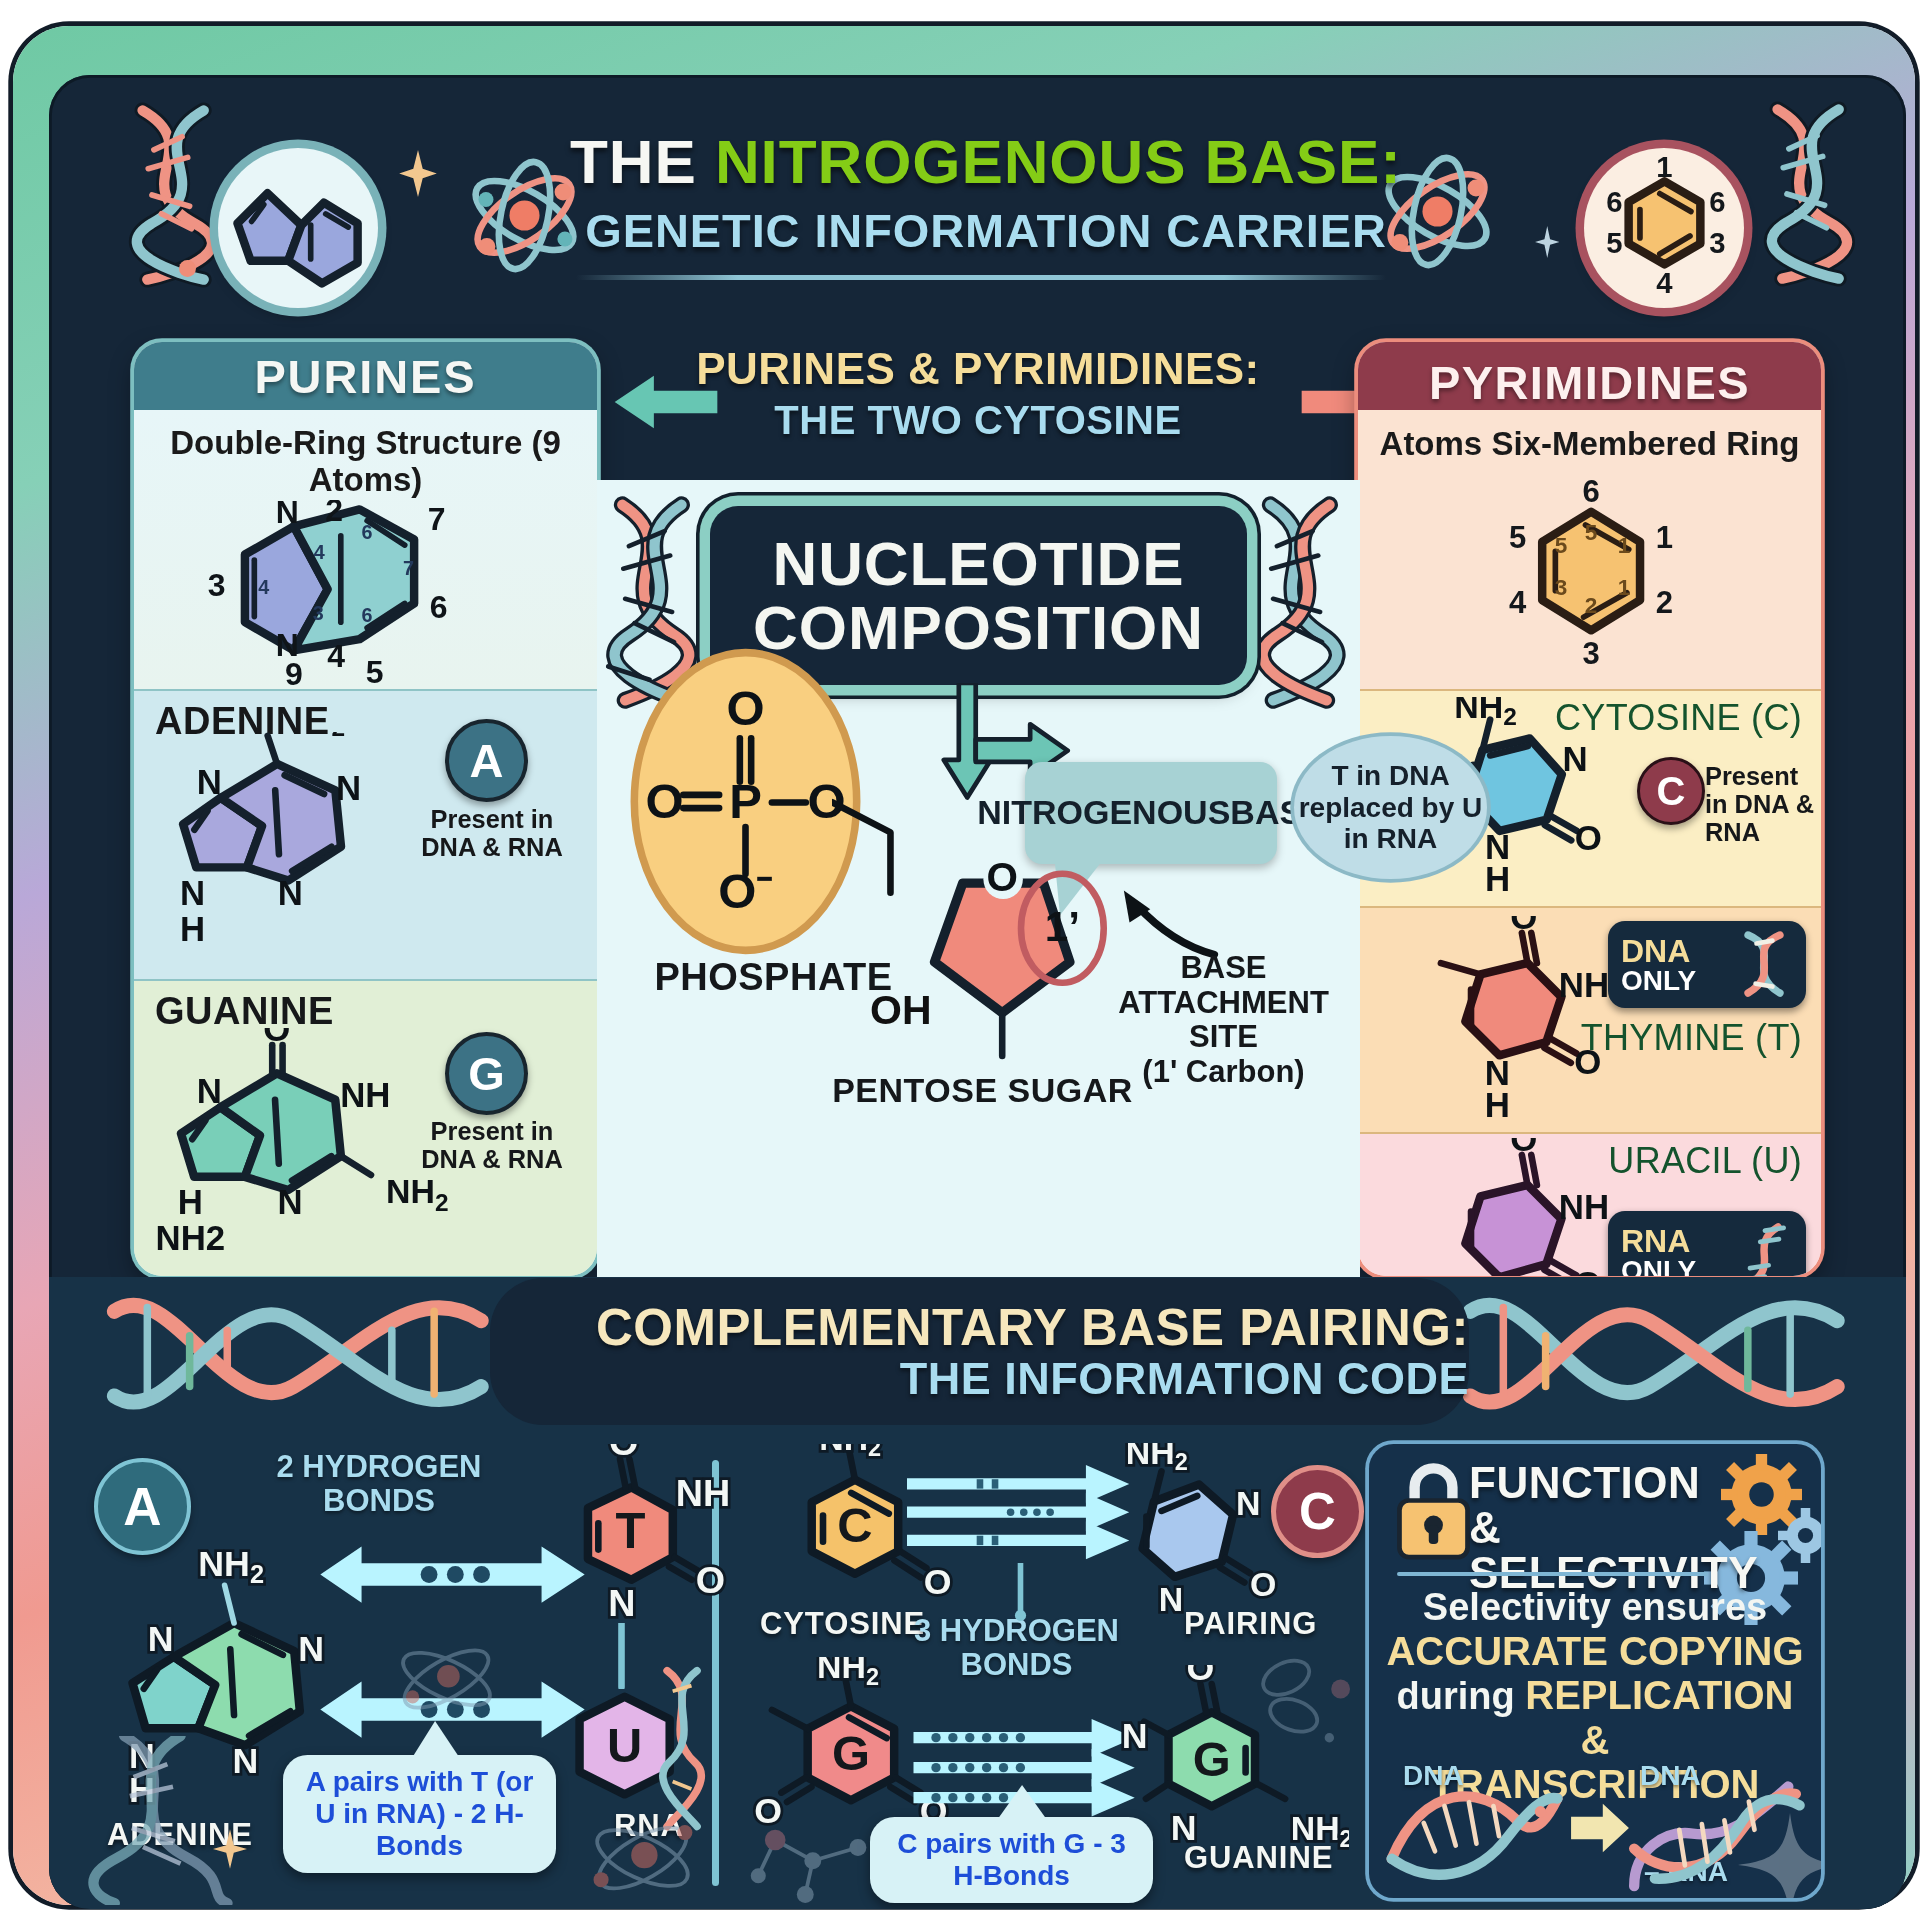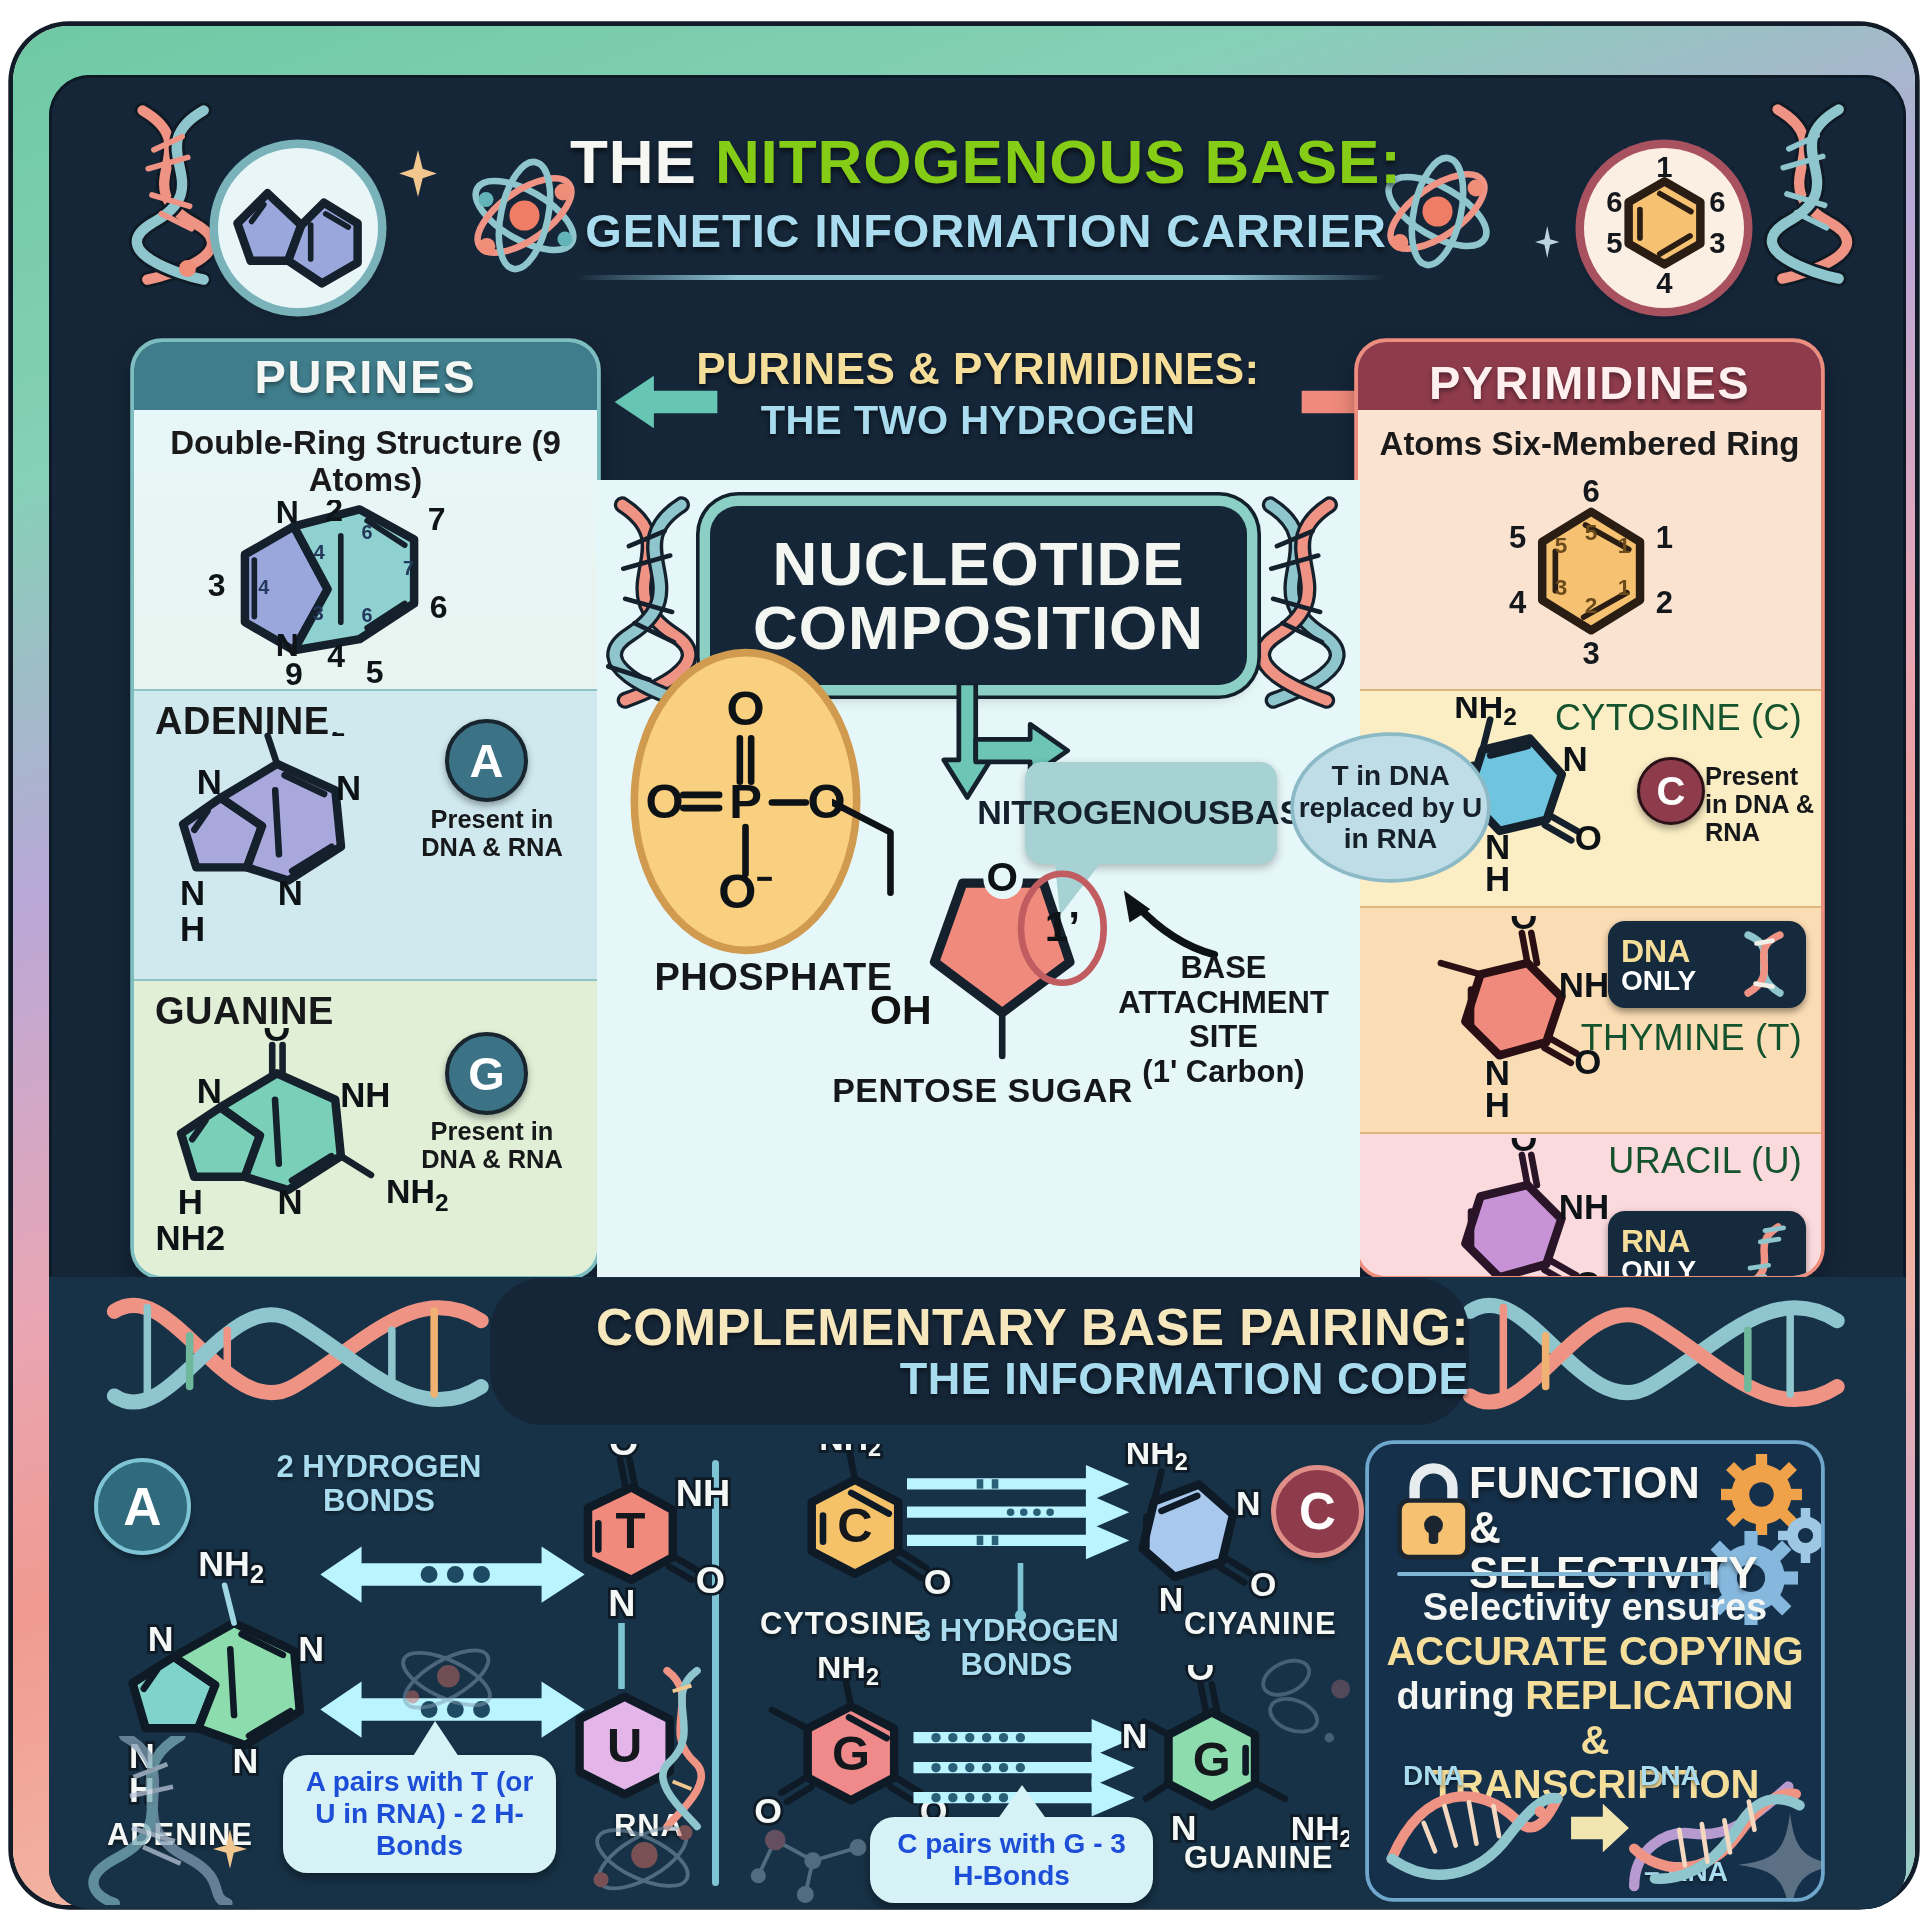--- a/index.html
+++ b/index.html
@@ -250,21 +250,21 @@
       </svg>
     </div>
 
     <div id="title1" class="cond"><span class="ttl-white">THE </span><span class="ttl-yellow">NITROGENOUS BASE:</span></div>
     <div id="title2" class="cond">GENETIC INFORMATION CARRIER</div>
     <div id="hdr-rule"></div>
   </div>
 
   <div id="classes">
     <div class="l1 cond">PURINES &amp; PYRIMIDINES:</div>
-    <div class="l2 cond">THE TWO HYDROGEN</div>
+    <div class="l2 cond">THE TWO CYTOSINE</div>
   </div>
   <svg class="ar" id="ar-left" width="104" height="56" viewBox="0 0 110 60">
     <path d="M0 30 L42 2 L42 18 L110 18 L110 42 L42 42 L42 58 Z" fill="#67c6b3"></path>
   </svg>
   <svg class="ar" id="ar-right" width="104" height="56" viewBox="0 0 110 60">
     <path d="M110 30 L68 2 L68 18 L0 18 L0 42 L68 42 L68 58 Z" fill="#f08a7c"></path>
   </svg>
 
   <div id="purines">
     <div class="hd">
@@ -807,21 +807,21 @@
         <g font-size="36" font-weight="bold" fill="#f3f7f5" font-family="Liberation Sans, sans-serif" text-anchor="middle" style="paint-order:stroke;stroke:#0e1a25;stroke-width:6px;">
           <text x="152" y="76">N</text>
           <text x="70" y="178">N</text>
           <text x="168" y="162">O</text>
         </g>
         <text x="22" y="22" font-size="36" font-weight="bold" fill="#f3f7f5" font-family="Liberation Sans, sans-serif" style="paint-order:stroke;stroke:#0e1a25;stroke-width:6px;">NH<tspan font-size="25" dy="7">2</tspan></text>
       </svg>
       <div class="letter-circ" style="left:552px;top:30px;width:83px;height:83px;font-size:51px;background:#8e3b4b;border:5.6px solid #e08f88;">
         <span>C</span>
       </div>
-      <div class="mollbl cond" style="left:465px;top:171px;">CIYANINE</div>
+      <div class="mollbl cond" style="left:465px;top:171px;">PAIRING</div>
 
       <div class="hb-label" style="left:194px;top:179px;width:207px;">
         <div>3 HYDROGEN</div>
         <div>BONDS</div>
       </div>
       <svg style="position:absolute;left:292px;top:128px" width="19" height="58" viewBox="0 0 20 62">
         <line x1="10" y1="0" x2="10" y2="52" stroke="#7fc4d4" stroke-width="6" stroke-linecap="round"></line>
         <circle cx="10" cy="56" r="6" fill="#7fc4d4"></circle>
       </svg>
 

